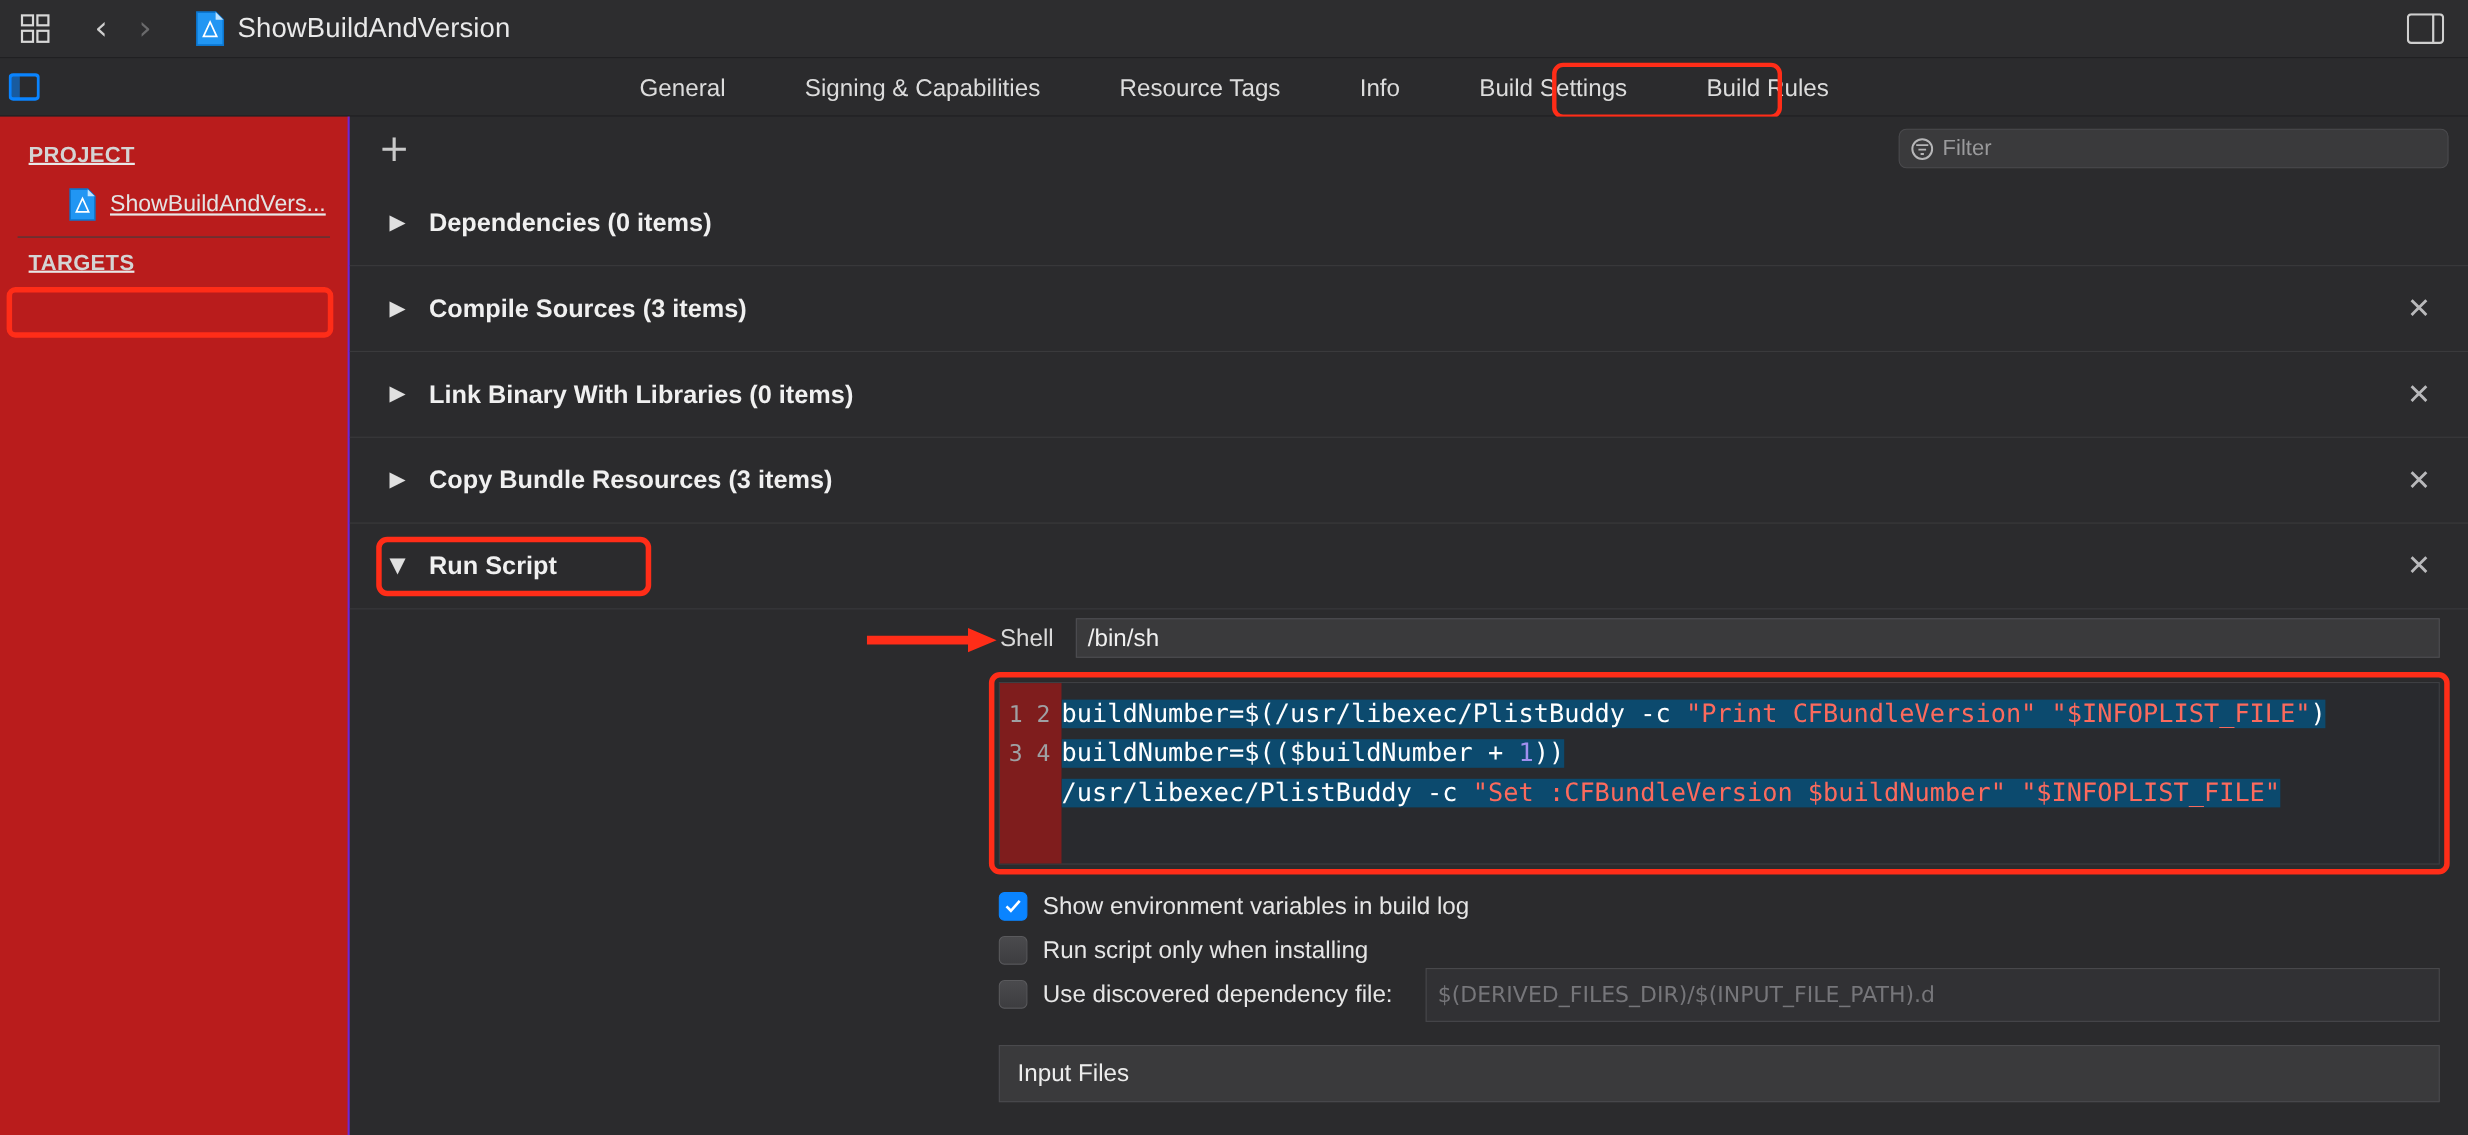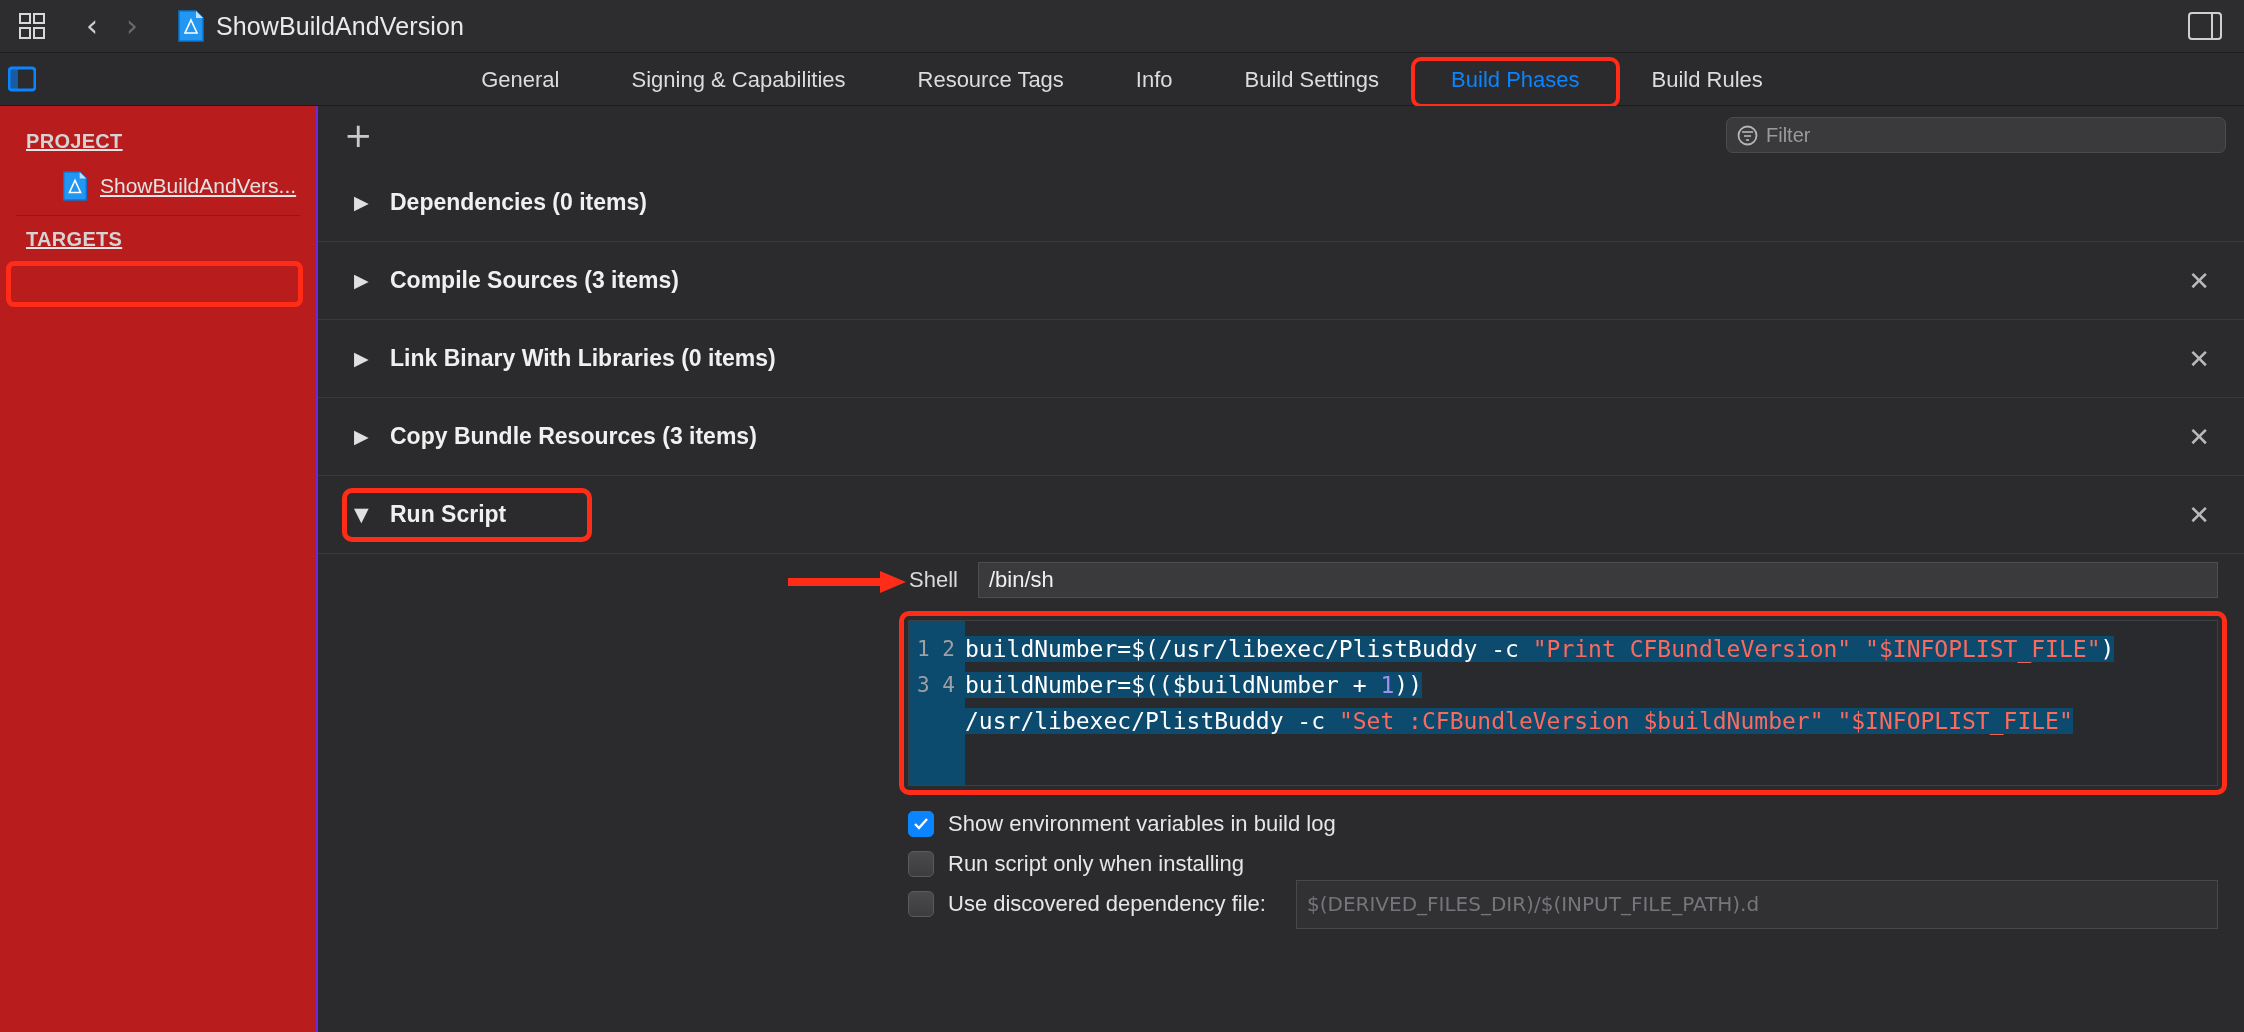--- a/index.html
+++ b/index.html
@@ -131,21 +131,21 @@
   }
   .arrow-wrap { position: absolute; left: 470px; top: 14px; }
 
   .editor-wrap { position: relative; margin: 14px 26px 0 590px; }
   .editor {
     background: #292a2e; border: 1px solid #3e3f43; display: flex; min-height: 140px;
   }
   .gutter {
     width: 56px; flex: 0 0 auto; text-align: right; padding: 10px 10px 10px 0;
     font-family: "DejaVu Sans Mono", monospace; font-size: 21px; color: #9fa0a3;
-    line-height: 36px; background: #0c4a6e;
+    line-height: 36px; background: #7f1d1d;
   }
   .code {
     flex: 1; padding: 10px 0 10px 0;
     font-family: "DejaVu Sans Mono", monospace; font-size: 23px; line-height: 36px;
     white-space: pre; color: #ffffff; overflow: hidden;
   }
   .code .ln { display: block; }
   .code .sel { background: #0c4a6e; }
   .str { color: #fc6a5d; }
   .num { color: #a08fee; }
@@ -214,21 +214,20 @@
       <svg width="28" height="28" viewBox="0 0 28 28">
         <rect x="1" y="3" width="26" height="22" rx="3" fill="none" stroke="#0a84ff" stroke-width="3"></rect>
         <rect x="1" y="3" width="9" height="22" fill="#0a84ff" opacity="0.55"></rect>
       </svg>
     </span>
     <span class="tab">General</span>
     <span class="tab">Signing &amp; Capabilities</span>
     <span class="tab">Resource Tags</span>
     <span class="tab">Info</span>
     <span class="tab">Build Settings</span>
-    <span class="tab selected" id="tab-build-phases">Build Phases</span>
     <span class="tab">Build Rules</span>
     <span class="tab-highlight" id="hl-tab" style="left: 1411.09px; top: 3.5px; width: 208.422px; height: 51px;"></span>
   </div>
 
   <div class="body">
 
     <div class="sidebar">
       <div class="section-label">PROJECT</div>
       <div class="side-row">
         <span class="side-icon">
@@ -332,17 +331,20 @@
             <span class="cbox"></span>
             <span class="check-label">Run script only when installing</span>
           </div>
           <div class="check-row">
             <span class="cbox"></span>
             <span class="check-label">Use discovered dependency file:</span>
             <span class="dep-field">$(DERIVED_FILES_DIR)/$(INPUT_FILE_PATH).d</span>
           </div>
         </div>
 
+        <div class="input-files">
+          <span>Input Files</span>
+        </div>
 
       </div>
     </div>
   </div>
 </div>
 
 </body></html>

